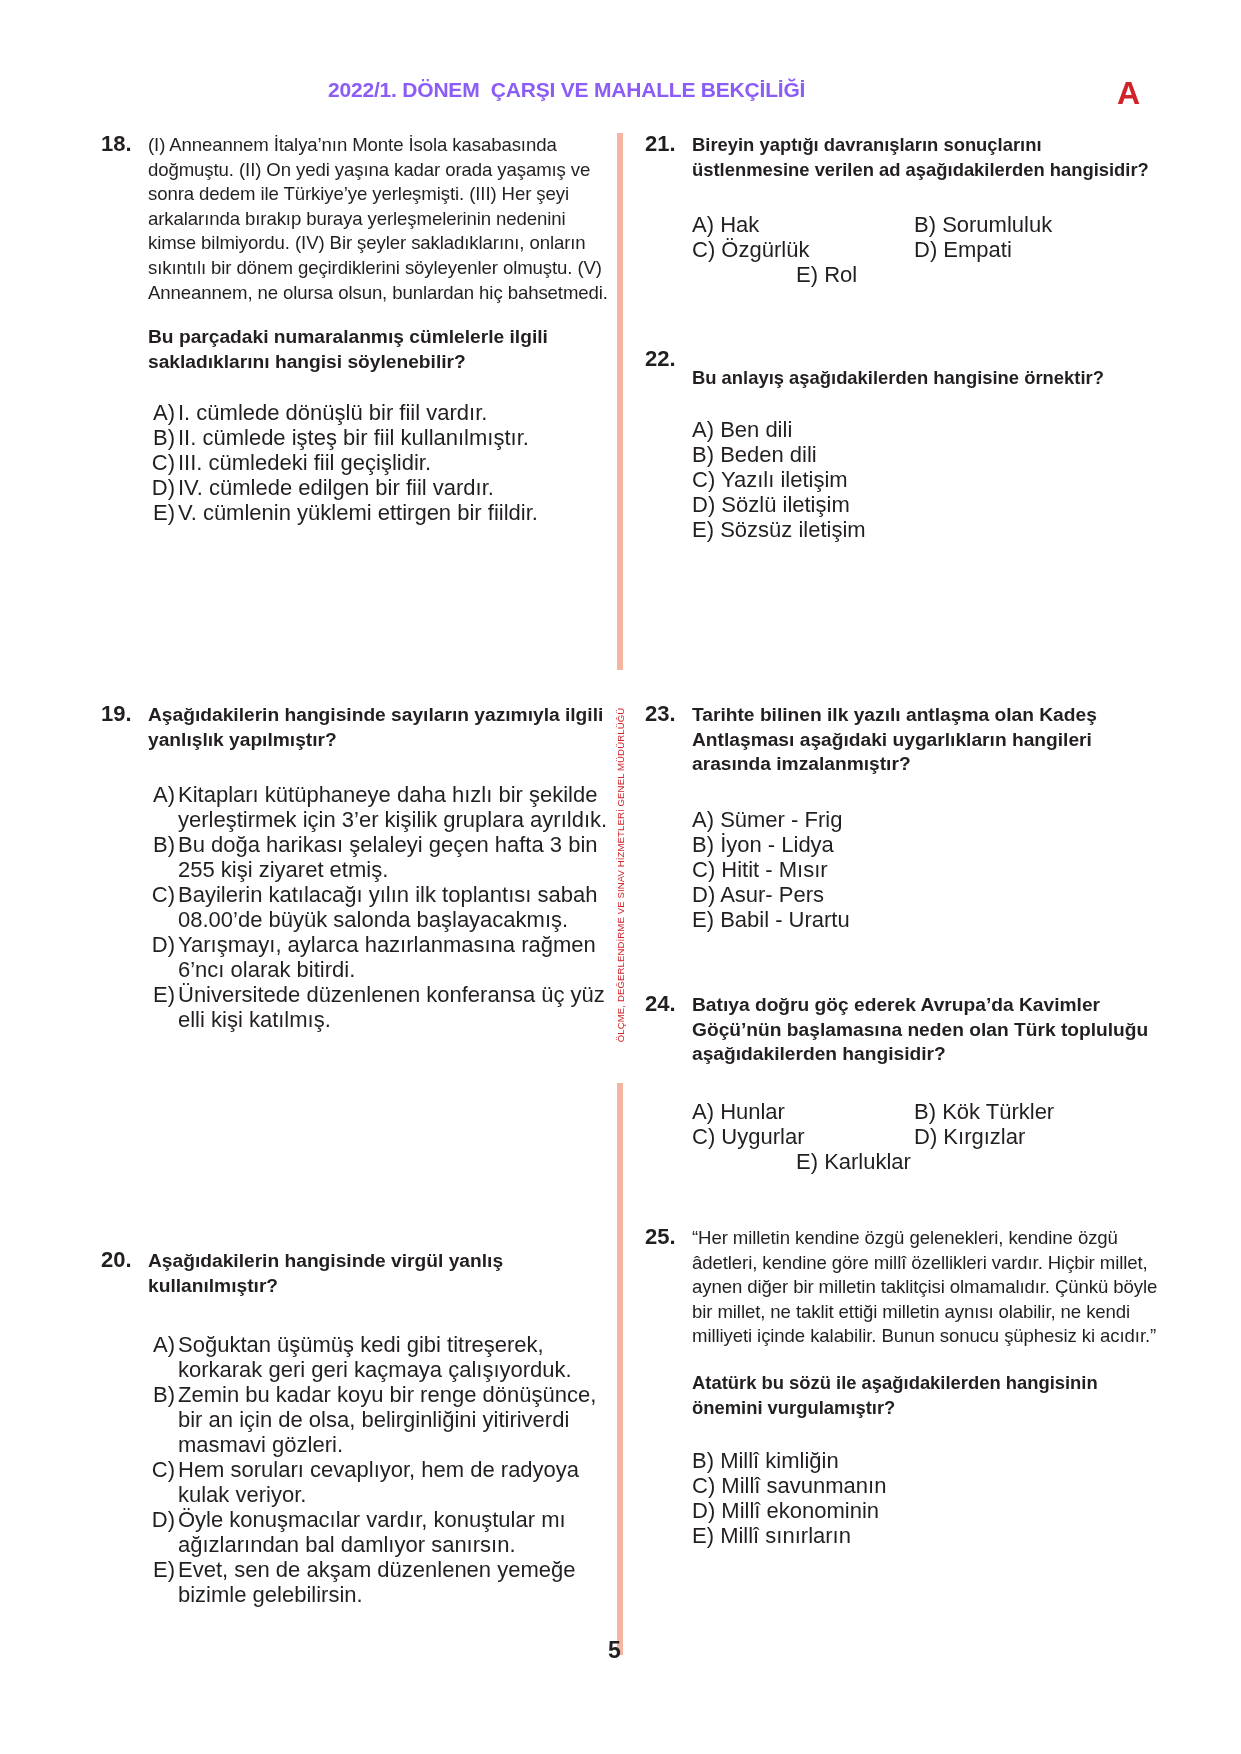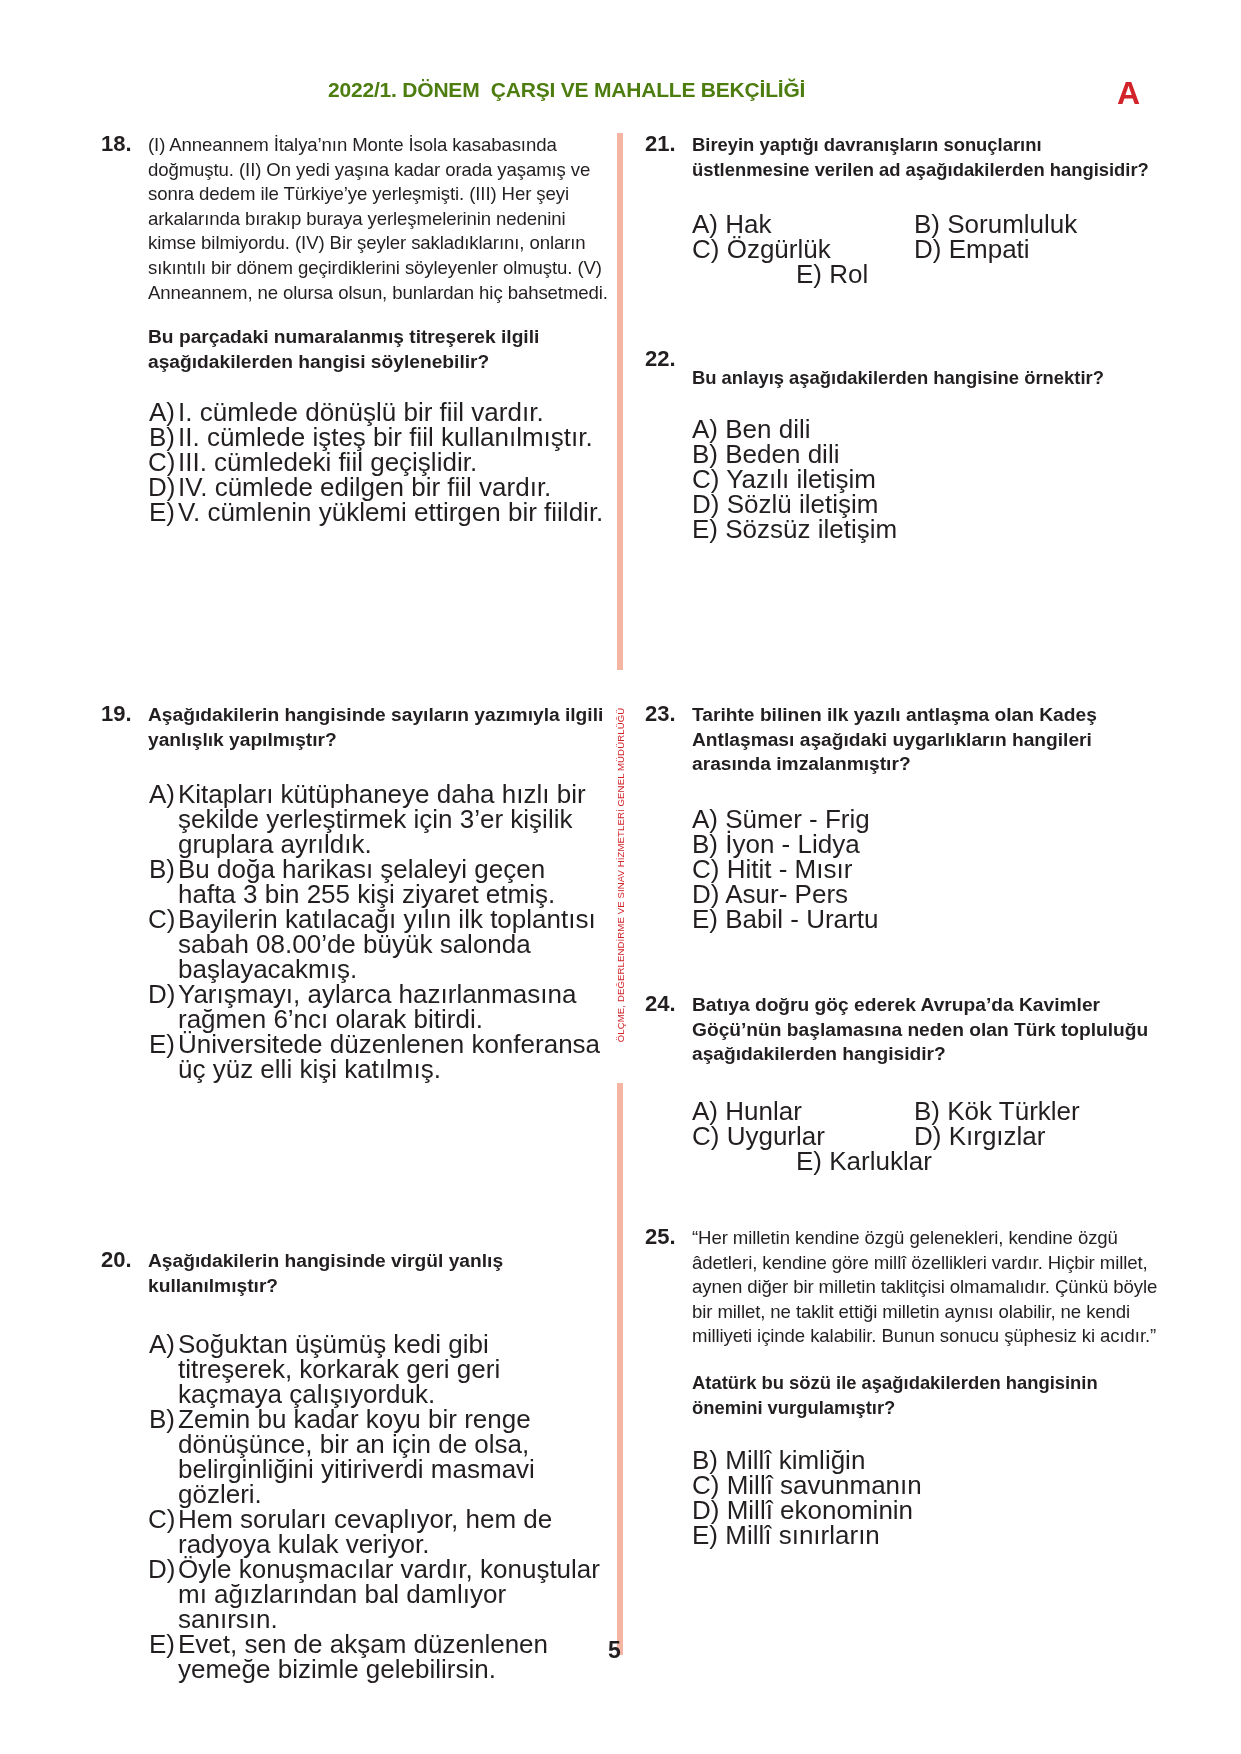--- a/index.html
+++ b/index.html
@@ -1,54 +1,54 @@
 <!DOCTYPE html>
 <html><head>
 <meta charset="utf-8">
 <style>
   html, body { margin: 0; padding: 0; background: #ffffff; }
   body { width: 1241px; height: 1754px; position: relative; overflow: hidden;
          font-family: "Liberation Sans", "DejaVu Sans", sans-serif; color: #231f20; }
   .header-title { position: absolute; left: 328px; top: 78px; font-size: 21px; font-weight: bold;
-                  color: #4d7c0f; letter-spacing: -0.2px; white-space: pre; }
+                  color: #8b5cf6; letter-spacing: -0.2px; white-space: pre; }
   .booklet { position: absolute; left: 1117px; top: 75px; font-size: 32px; font-weight: bold; color: #d2232a; }
   .divider { position: absolute; left: 617px; width: 6px; background: #f4b5a2; }
   .divider.top { top: 133px; height: 537px; }
   .divider.bottom { top: 1083px; height: 572px; }
   .vtext { position: absolute; left: 620px; top: 875px; transform: translate(-50%,-50%) rotate(-90deg);
            white-space: nowrap; font-size: 9.6px; color: #d2232a; letter-spacing: 0.1px; }
   .page-num { position: absolute; left: 608px; top: 1637px; font-size: 23px; font-weight: bold; }
 
   .q { position: absolute; width: 460px; }
   .q .num { position: absolute; left: -47px; top: -2px; font-size: 22px; font-weight: bold; }
   .q .stem { font-size: 19.2px; line-height: 24.6px; margin: 0; }
   .q .stem.bold { font-weight: bold; }
   .q .lead { font-weight: bold; font-size: 19.2px; line-height: 24.6px; margin-top: 14px; }
-  .q .opts { margin-top: 32px; font-size: 26px; line-height: 25px; }
+  .q .opts { margin-top: 32px; font-size: 22px; line-height: 25px; }
   .opt { display: flex; }
   .opt .letter { width: 27px; flex: 0 0 27px; text-align: right; padding-right: 2px; }
   .opt .txt { flex: 1; padding-left: 1px; }
   .grid2 { display: grid; grid-template-columns: 222px 222px; }
   .grid2 .e { grid-column: 1 / span 2; padding-left: 104px; }
   .plain-opt { white-space: nowrap; }
 </style>
 </head>
 <body>
 
 <div class="header-title">2022/1. DÖNEM  ÇARŞI VE MAHALLE BEKÇİLİĞİ</div>
 <div class="booklet">A</div>
 
 <div class="divider top"></div>
 <div class="vtext">ÖLÇME, DEĞERLENDİRME VE SINAV HİZMETLERİ GENEL MÜDÜRLÜĞÜ</div>
 <div class="divider bottom"></div>
 
 <div class="q" style="left:148px; top:133px;">
   <div class="num">18.</div>
   <p class="stem" style="font-size:18.6px; letter-spacing:-0.1px;">(I) Anneannem İtalya’nın Monte İsola kasabasında doğmuştu. (II) On yedi yaşına kadar orada yaşamış ve sonra dedem ile Türkiye’ye yerleşmişti. (III) Her şeyi arkalarında bırakıp buraya yerleşmelerinin nedenini kimse bilmiyordu. (IV) Bir şeyler sakladıklarını, onların sıkıntılı bir dönem geçirdiklerini söyleyenler olmuştu. (V) Anneannem, ne olursa olsun, bunlardan hiç bahsetmedi.</p>
-  <div class="lead" style="margin-top:20px;">Bu parçadaki numaralanmış titreşerek ilgili aşağıdakilerden hangisi söylenebilir?</div>
+  <div class="lead" style="margin-top:20px;">Bu parçadaki numaralanmış cümlelerle ilgili sakladıklarını hangisi söylenebilir?</div>
   <div class="opts" style="margin-top:26px;">
     <div class="opt">
         <span class="letter">A)</span>
         <span class="txt">I. cümlede dönüşlü bir fiil vardır.</span>
       </div>
     <div class="opt">
         <span class="letter">B)</span>
         <span class="txt">II. cümlede işteş bir fiil kullanılmıştır.</span>
       </div>
     <div class="opt">

